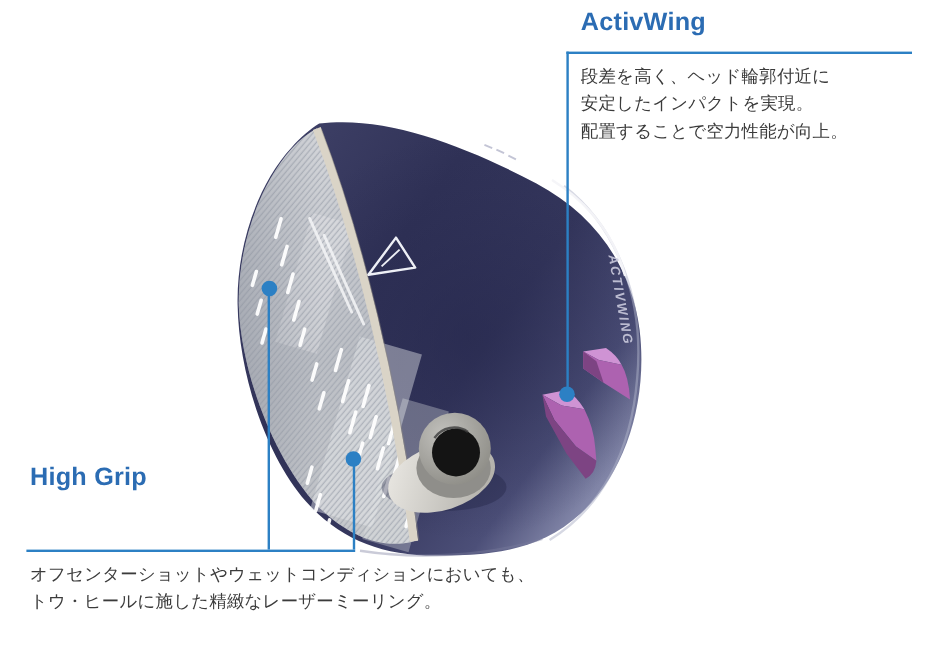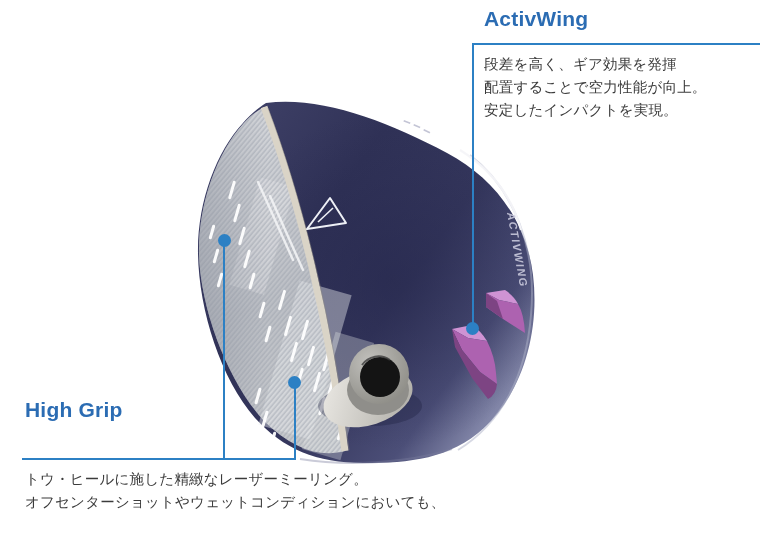--- a/index.html
+++ b/index.html
@@ -188,32 +188,32 @@
 
   <text transform="translate(507 213) rotate(80)" font-size="11" font-style="italic" font-weight="bold" letter-spacing="1.5" fill="#c9c9dc" opacity="0.9">ACTIVWING</text>
 </svg>
 
 <div>
   <div class="callout-title" style="left:484px;top:5px;">ActivWing</div>
   <div class="h-line" style="left:472px;top:43px;width:288px;"></div>
   <div class="v-line" style="left:472px;top:43px;height:285px;"></div>
   <div class="dot" style="left:466px;top:322px;"></div>
   <div class="callout-text" style="left:484px;top:53px;">
-    <div>段差を高く、ギア効果を発揮</div>
+    <div>段差を高く、ヘッド輪郭付近に</div>
+    <div>安定したインパクトを実現。</div>
     <div>配置することで空力性能が向上。</div>
-    <div>安定したインパクトを実現。</div>
   </div>
 </div>
 
 <div>
-  <div class="callout-title" style="left:25px;top:396px;">
+  <div class="callout-title" style="left:25px;top:384px;">
     <div>High Grip</div>
   </div>
   <div class="h-line" style="left:22px;top:458px;width:274px;"></div>
   <div class="v-line" style="left:223px;top:241px;height:217px;"></div>
   <div class="dot" style="left:218px;top:234px;"></div>
   <div class="v-line" style="left:294px;top:382px;height:76px;"></div>
   <div class="dot" style="left:288px;top:376px;"></div>
   <div class="callout-text" style="left:25px;top:468px;">
+    <div>オフセンターショットやウェットコンディションにおいても、</div>
     <div>トウ・ヒールに施した精緻なレーザーミーリング。</div>
-    <div>オフセンターショットやウェットコンディションにおいても、</div>
   </div>
 </div>
 
 </body></html>

